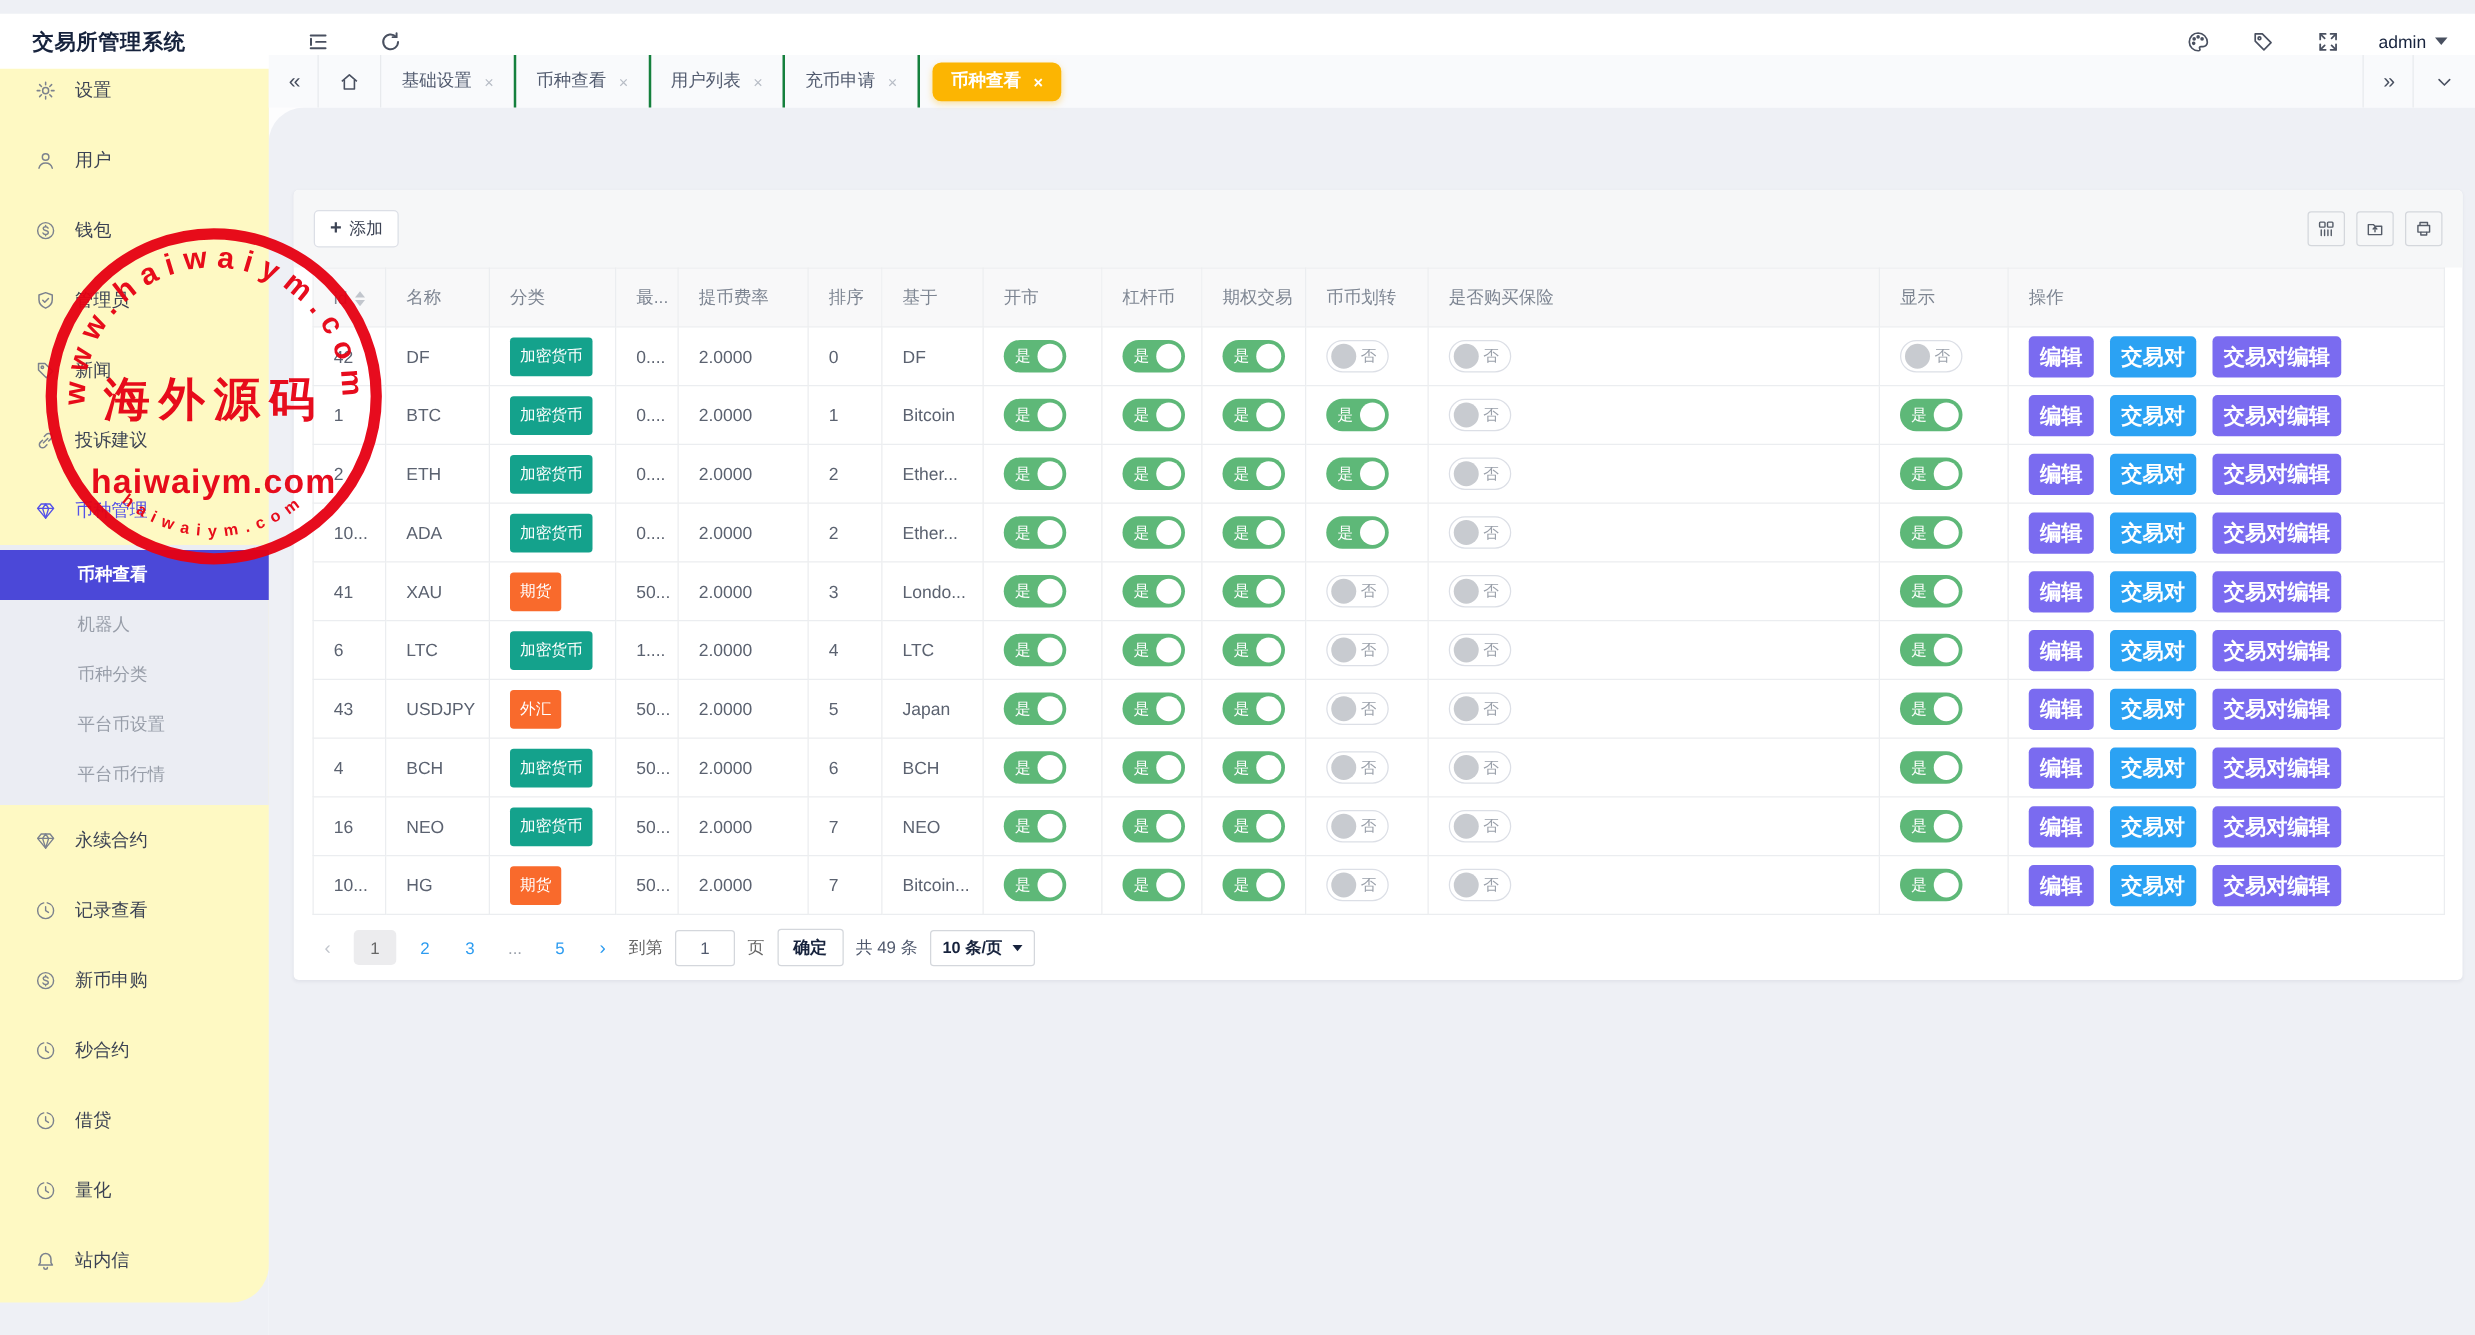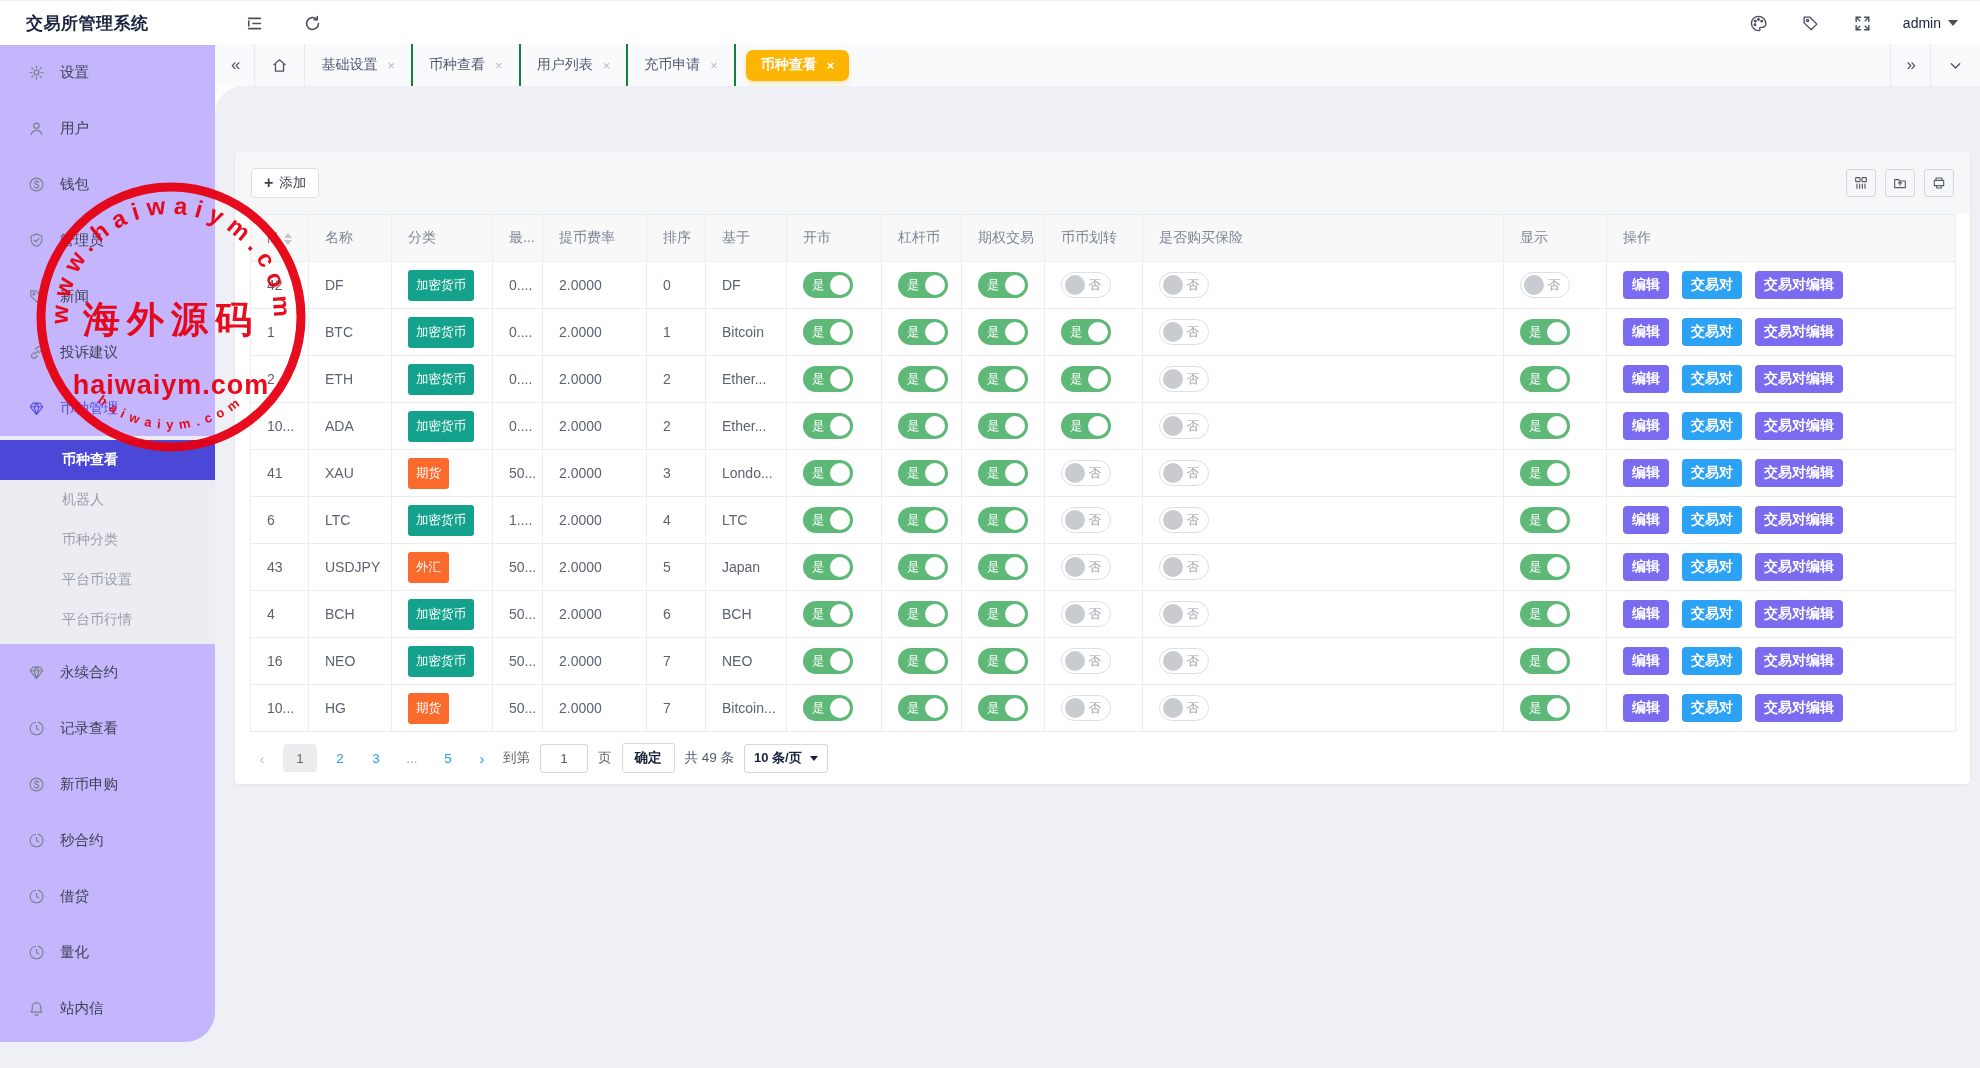--- a/index.html
+++ b/index.html
@@ -1,30 +1,30 @@
 <!DOCTYPE html>
 <html><head>
 <meta charset="utf-8">
 <style>
   * { box-sizing: border-box; margin: 0; padding: 0; }
   html,body { width:1980px; height:1068px; overflow:hidden; }
   body { font-family:"Liberation Sans","DejaVu Sans",sans-serif; background:#eef0f5; position:relative; color:#515a6e; }
 
   
-  .topbar { position:absolute; left:0; top:1px; width:1980px; height:44px; background:#fff; display:flex; align-items:center; z-index:5;gap:20px; }
+  .topbar { position:absolute; left:0; top:11px; width:1980px; height:44px; background:#fff; display:flex; align-items:center; z-index:5;gap:20px; }
   .logo { width:215px; padding-left:26px; font-size:17px; font-weight:bold; color:#17233d; letter-spacing:.5px; }
   .tb-icon { width:38px; height:44px; display:flex; align-items:center; justify-content:center; color:#495060; cursor:pointer; }
   .tb-icon svg { width:19px; height:19px; }
   .topbar-right { margin-left:auto; display:flex; align-items:center; gap:28px; padding-right:22px; }
   .topbar-right .tb-icon { width:24px; }
   .admin-box { display:flex; align-items:center; gap:7px; font-size:14px; color:#17233d; cursor:pointer; }
   .caret-down { width:0; height:0; border-left:5px solid transparent; border-right:5px solid transparent; border-top:6px solid #495060; }
 
   
-  .sidebar { position:absolute; left:0; top:44px; width:215px; height:998px; background:#c4b5fd; border-bottom-right-radius:30px; z-index:4; }
+  .sidebar { position:absolute; left:0; top:44px; width:215px; height:998px; background:#fef9c3; border-bottom-right-radius:30px; z-index:4; }
   .side-item { height:56px; display:flex; align-items:center; padding-left:28px; gap:15px; font-size:14.5px; color:#3c4354; cursor:pointer; }
   .side-item .icon { color:#7c828e; display:flex; }
   .side-item .icon svg { width:17px; height:17px; }
   .side-item.active-parent, .side-item.active-parent .icon { color:#5552e8; }
   .submenu { background:#ebedf3; padding:4px 0; }
   .sub-item { height:40px; display:flex; align-items:center; padding-left:62px; font-size:14px; color:#989ea9; cursor:pointer; }
   .sub-item.active { background:#4b48d8; color:#fff; font-weight:bold; }
 
   
   .right-under { position:absolute; left:215px; top:44px; right:0; bottom:0; background:#fdfdfe; }
@@ -63,21 +63,21 @@
   .tag { display:inline-block; padding:7px 8px; border-radius:3px; color:#fff; font-size:12.5px; }
 
   .switch { position:relative; display:inline-block; width:50px; height:26px; border-radius:13px; vertical-align:middle; cursor:pointer; }
   .switch.on { background:#5eb878; }
   .switch.on .sw-label { position:absolute; left:9px; top:5px; font-size:12.5px; color:#fff; }
   .switch.on .knob { position:absolute; right:3px; top:3px; width:20px; height:20px; border-radius:50%; background:#fff; }
   .switch.off { background:#fff; border:1px solid #dcdfe6; }
   .switch.off .sw-label { position:absolute; right:9px; top:4px; font-size:12.5px; color:#9aa0aa; }
   .switch.off .knob { position:absolute; left:3px; top:2px; width:20px; height:20px; border-radius:50%; background:#c8cbd0; }
 
-  .op-btn { display:inline-block; border:none; border-radius:4px; color:#fff; font-size:14px; font-weight:bold; padding:5px 9px; margin-right:13px; cursor:pointer; font-family:inherit; }
+  .op-btn { display:inline-block; border:none; border-radius:4px; color:#fff; font-size:17px; font-weight:bold; padding:5px 9px; margin-right:13px; cursor:pointer; font-family:inherit; }
 
   
   .pager { height:52px; display:flex; align-items:center; padding:0 16px; gap:10px; font-size:13.5px; color:#666; }
   .pg-arrow { color:#c2c6cd; font-size:15px; width:22px; text-align:center; cursor:pointer; }
   .pg-arrow.next { color:#2d9cf0; }
   .pg-num { min-width:26px; height:28px; display:flex; align-items:center; justify-content:center; color:#2d9cf0; cursor:pointer; padding:0 4px; }
   .pg-num.current { background:#ececee; border-radius:4px; color:#666; min-width:34px; cursor:default; }
   .pg-num.dots { color:#9aa0aa; cursor:default; }
   .pg-input { width:48px; height:29px; border:1px solid #d4d7dc; border-radius:3px; text-align:center; font-size:13.5px; color:#515a6e; background:#fff; font-family:inherit; }
   .pg-btn { height:30px; padding:0 12px; background:#fff; border:1px solid #d4d7dc; border-radius:3px; font-size:13.5px; font-weight:bold; color:#17233d; cursor:pointer; font-family:inherit; }

